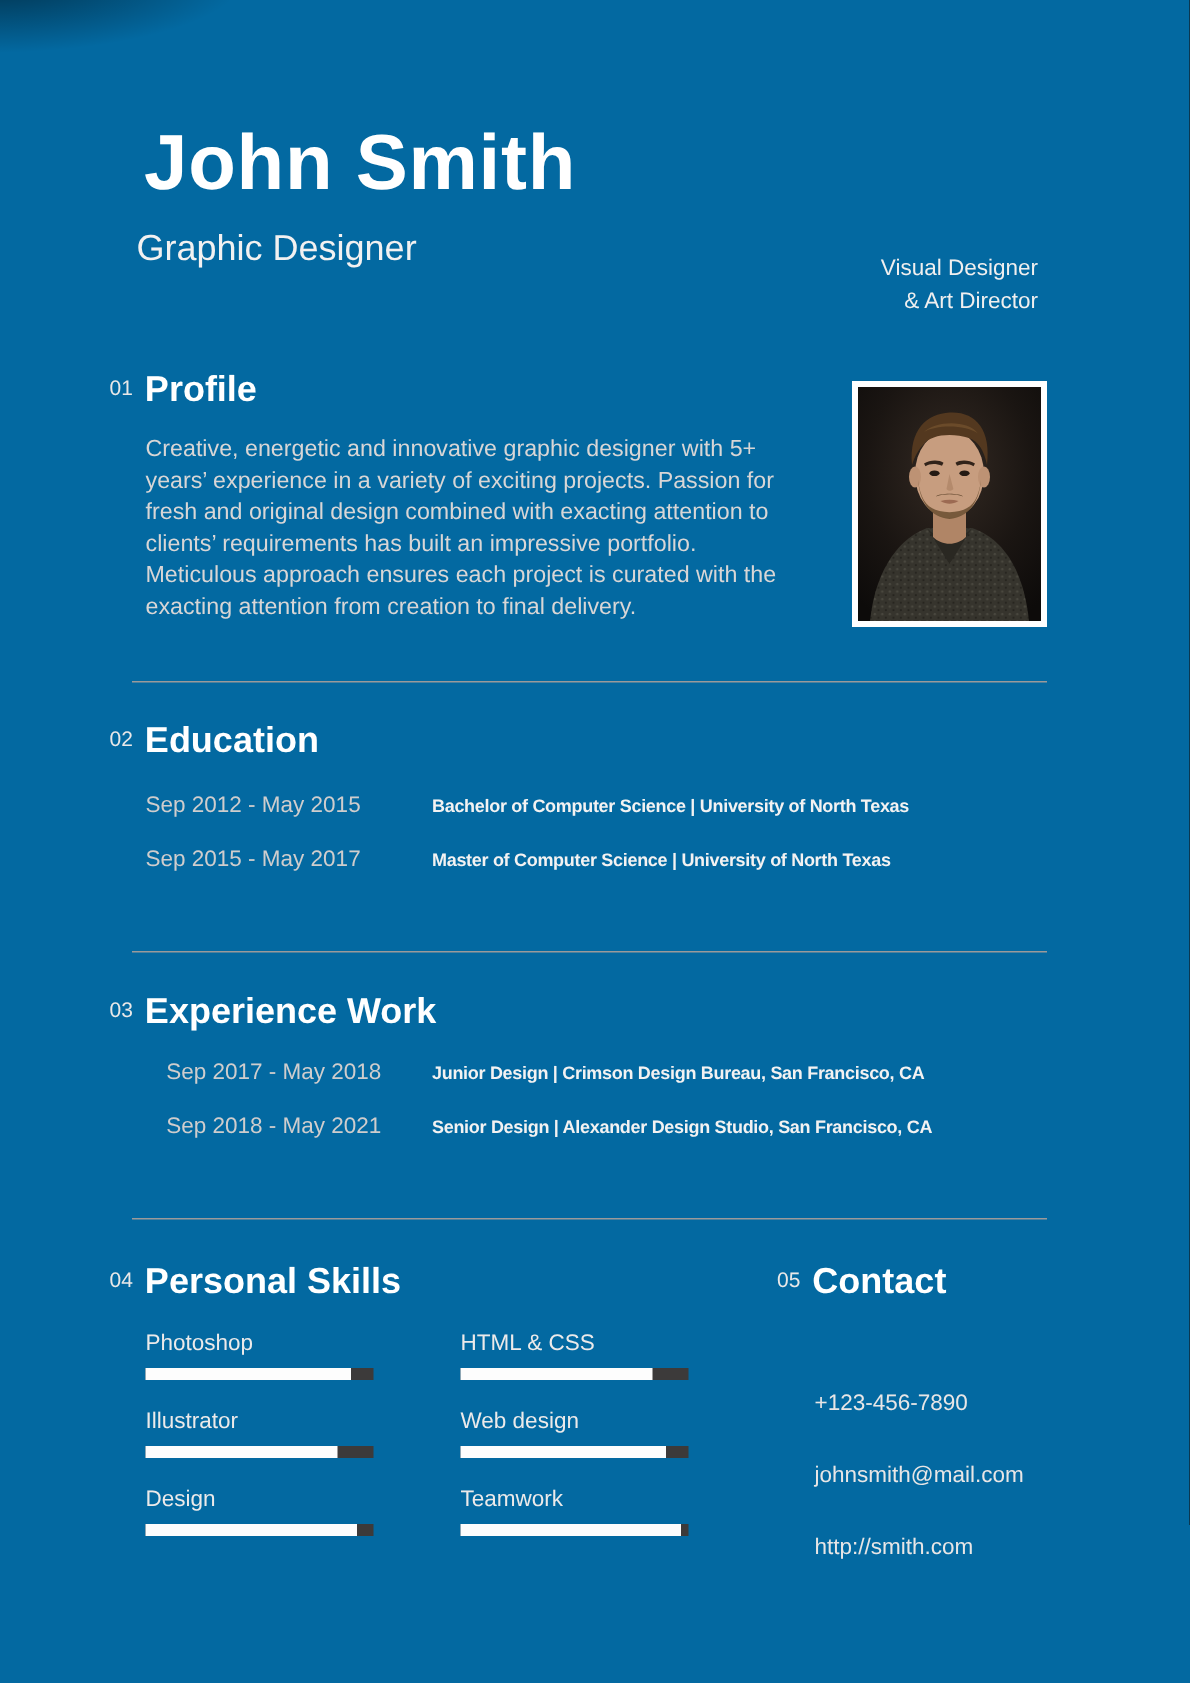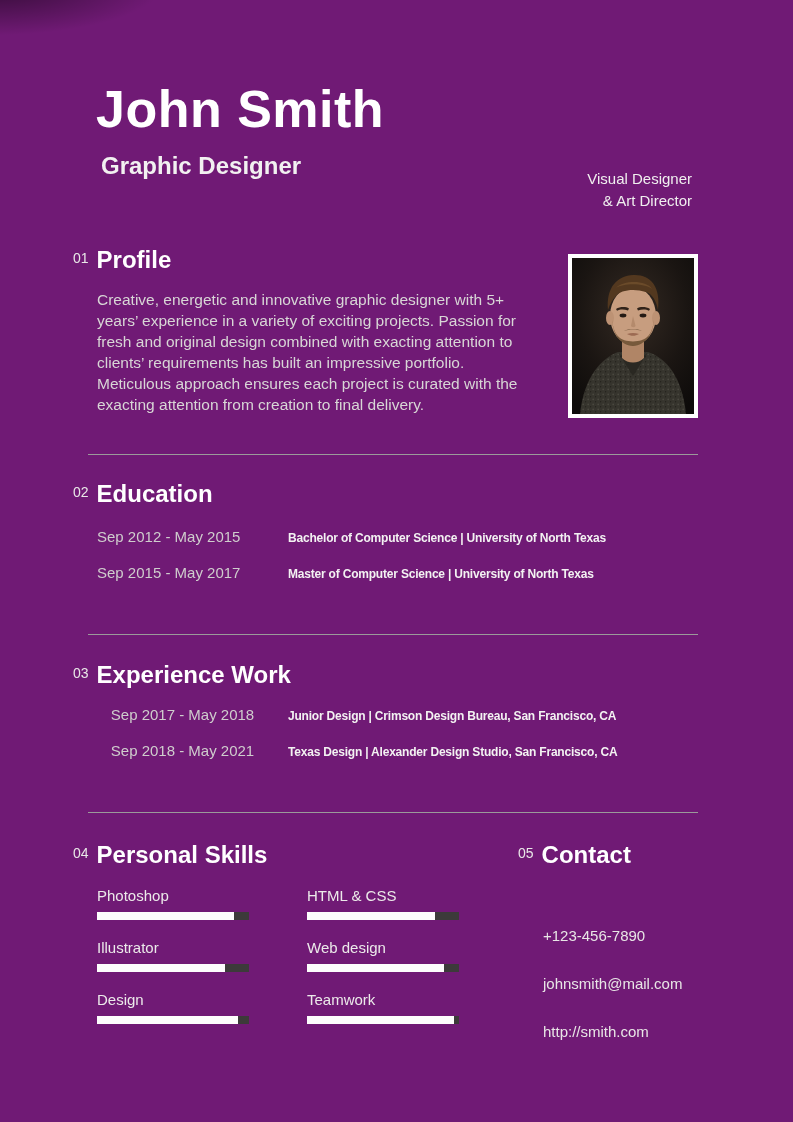--- a/index.html
+++ b/index.html
@@ -4,21 +4,21 @@
 <style>
   * { margin: 0; padding: 0; box-sizing: border-box; }
   html, body { background: #151414; }
   body { font-family: "Liberation Sans", "DejaVu Sans", sans-serif; }
 
   .page {
     position: relative;
     width: 793px;
     height: 1122px;
     margin: 0 auto;
-    background: #701a75;
+    background: #0369a1;
     overflow: hidden;
     color: #d6d4d4;
   }
   .corner-vignette {
     position: absolute;
     left: 0; top: 0;
     width: 260px; height: 90px;
     background: radial-gradient(ellipse 240px 70px at -10px -15px, rgba(0,0,0,0.55), rgba(0,0,0,0) 72%);
     pointer-events: none;
   }
@@ -29,24 +29,24 @@
     left: 96px; top: 80px;
     font-size: 52px;
     line-height: 58px;
     font-weight: 700;
     color: #ffffff;
     letter-spacing: 0.5px;
     white-space: nowrap;
   }
   .job-title {
     position: absolute;
-    left: 101px; top: 151px;
+    left: 91px; top: 151px;
     font-size: 24px;
     line-height: 30px;
-    font-weight: 700;
+    font-weight: 400;
     color: #f2f1f1;
     white-space: nowrap;
   }
   .tagline {
     position: absolute;
     right: 101px; top: 168px;
     text-align: right;
     font-size: 15px;
     line-height: 21.5px;
     color: #f0efef;
@@ -266,21 +266,21 @@
     <span class="section-num">03</span>
     <h2 class="section-title">Experience Work</h2>
   </div>
   <div class="rows rows-experience">
     <div class="t-row">
       <span class="t-dates">Sep 2017 - May 2018</span>
       <span class="t-desc">Junior Design | Crimson Design Bureau, San Francisco, CA</span>
     </div>
     <div class="t-row">
       <span class="t-dates">Sep 2018 - May 2021</span>
-      <span class="t-desc">Texas Design | Alexander Design Studio, San Francisco, CA</span>
+      <span class="t-desc">Senior Design | Alexander Design Studio, San Francisco, CA</span>
     </div>
   </div>
 
   <div class="divider divider-3"></div>
 
   <div class="section-head head-skills">
     <span class="section-num">04</span>
     <h2 class="section-title">Personal Skills</h2>
   </div>
   <div class="skills-grid">

